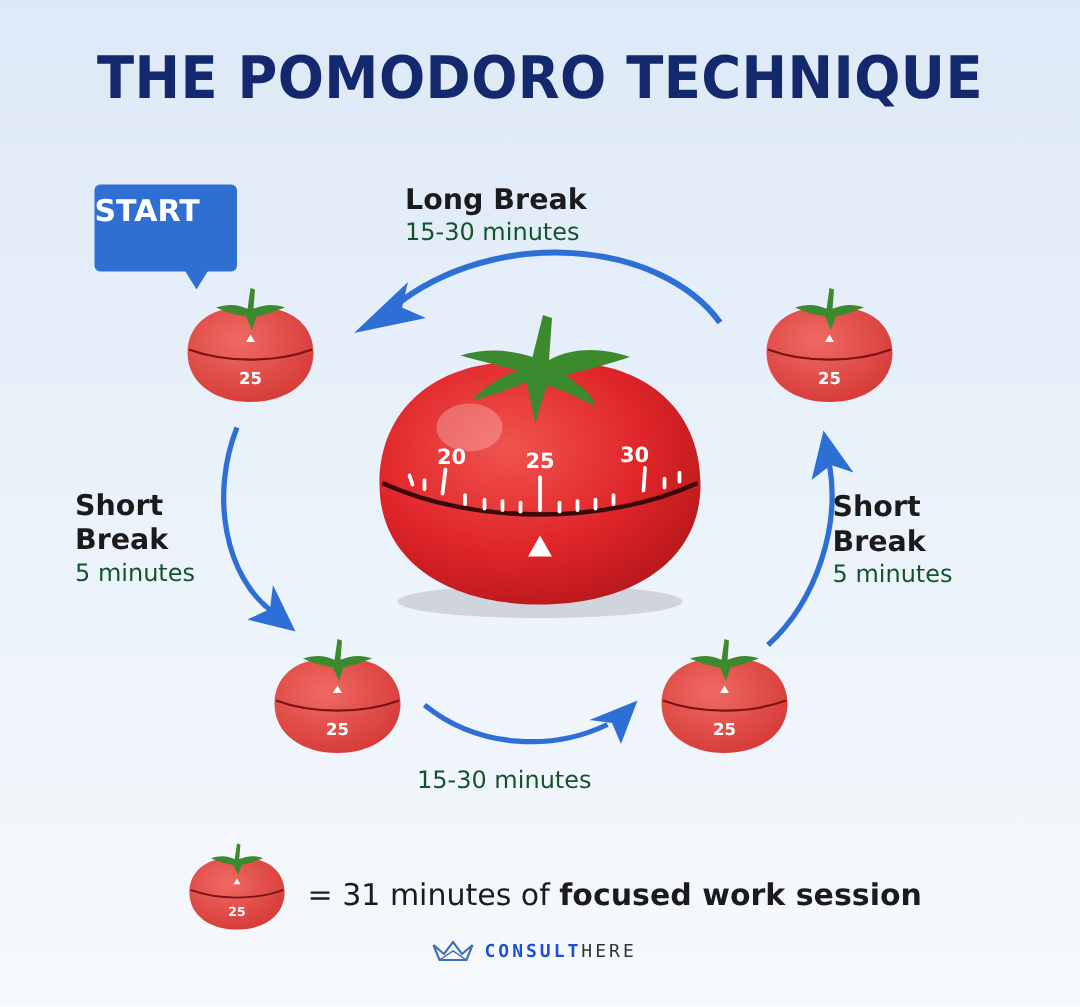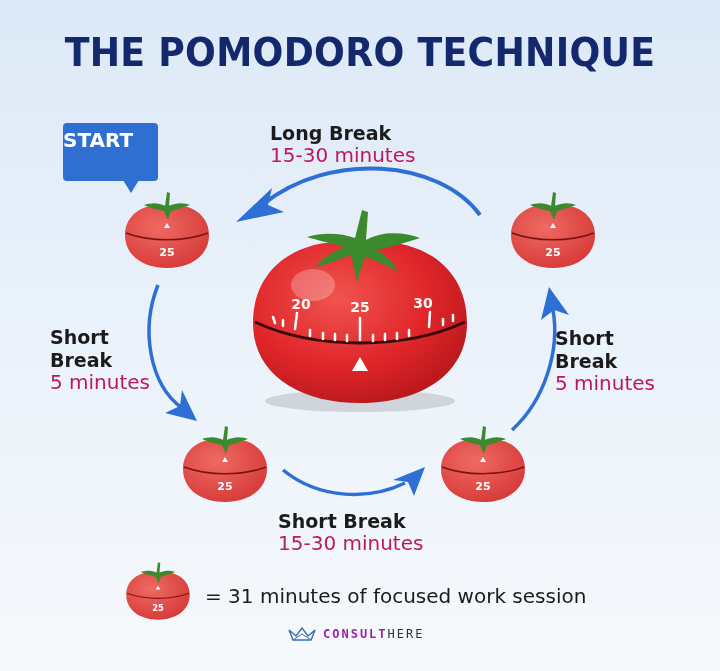--- a/index.html
+++ b/index.html
@@ -9,37 +9,37 @@
     font-family: "DejaVu Sans", sans-serif;
   }
   .abs { position: absolute; }
   .title {
     left: 0; top: 30px; width: 720px; text-align: center;
     font-family: "DejaVu Sans", sans-serif; font-weight: bold; font-size: 39px;
     color: #14286e; letter-spacing: 0.3px;
     transform: scaleX(0.93);
   }
   .lbl-head { font-weight: bold; font-size: 19px; color: #1b1b1b; line-height: 23px; }
-  .lbl-sub { font-size: 20px; color: #be185d; line-height: 20px; }
+  .lbl-sub { font-size: 16px; color: #14532d; line-height: 20px; }
   .center { }
   .start-bubble {
     left: 63px; top: 123px; width: 95px; height: 58px; background: #2f6fd1;
     border-radius: 4px; color: #fff; font-weight: bold; font-size: 20px;
     line-height: 23px; text-align: left; padding-top: 6px; box-sizing: border-box;
   }
   .start-bubble::after {
     content: ""; position: absolute; left: 60px; bottom: -12px;
     border-left: 8px solid transparent; border-right: 8px solid transparent;
     border-top: 13px solid #2f6fd1;
   }
   .legend-text { left: 205px; top: 584px; font-size: 20px; color: #1b1b1b; }
-  .legend-text b { font-weight: normal; }
+  .legend-text b { font-weight: bold; }
   .logo { left: 287px; top: 626px; display: flex; align-items: center; gap: 6px; }
   .logo-text { font-family: "DejaVu Sans Mono", monospace; font-size: 12px; letter-spacing: 2px; color: #333; }
-  .logo-text b { font-weight: bold; color: #a21caf; }
+  .logo-text b { font-weight: bold; color: #1d4ed8; }
   svg { overflow: visible; }
 </style>
 </head>
 <body>
 
 <svg width="0" height="0" style="position:absolute">
   <defs>
     <radialGradient id="tomGrad" cx="40%" cy="35%" r="70%">
       <stop offset="0%" stop-color="#f0544f"></stop>
       <stop offset="60%" stop-color="#e0262a"></stop>
@@ -79,21 +79,20 @@
 <div class="abs center" style="left:270px;top:122px;width:190px;">
   <div class="lbl-head">Long Break</div>
   <div class="lbl-sub">15-30 minutes</div>
 </div>
 <div class="abs center" style="left:50px;top:326px;width:110px;">
   <div class="lbl-head">Short</div>
   <div class="lbl-head">Break</div>
   <div class="lbl-sub">5 minutes</div>
 </div>
 <div class="abs center" style="left:278px;top:510px;width:170px;">
-  <div class="lbl-head">Short Break</div>
   <div class="lbl-sub">15-30 minutes</div>
 </div>
 <div class="abs center" style="left:555px;top:327px;width:110px;">
   <div class="lbl-head">Short</div>
   <div class="lbl-head">Break</div>
   <div class="lbl-sub">5 minutes</div>
 </div>
 
 <svg class="abs" style="left:245px;top:205px" width="230" height="215" viewBox="0 0 230 215">
   <ellipse cx="115" cy="196" rx="95" ry="11" fill="#c9ccd3" opacity="0.8"></ellipse>

